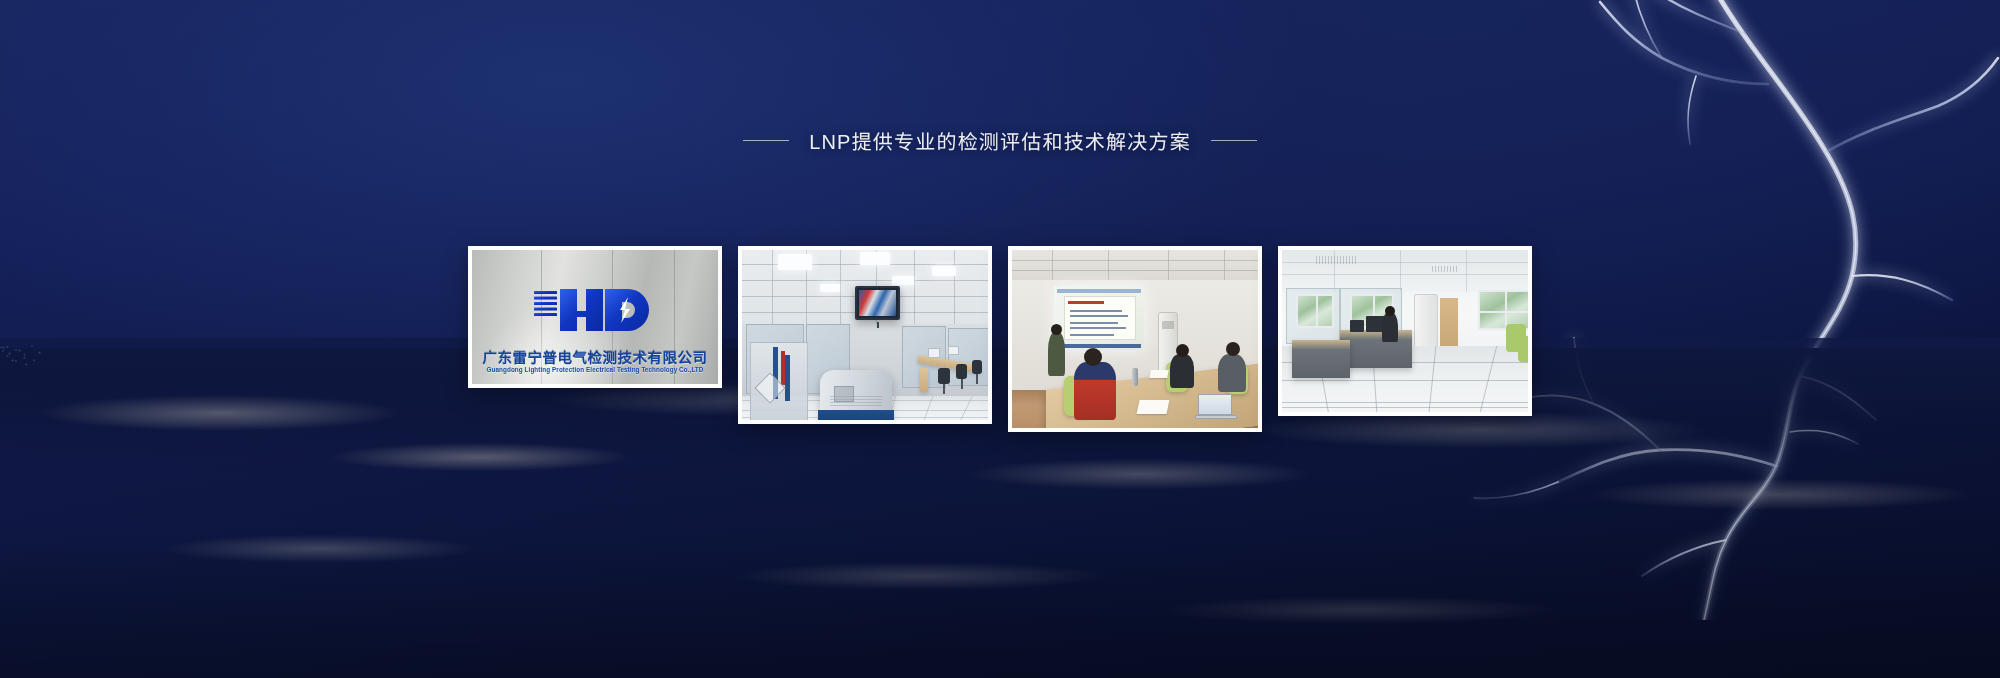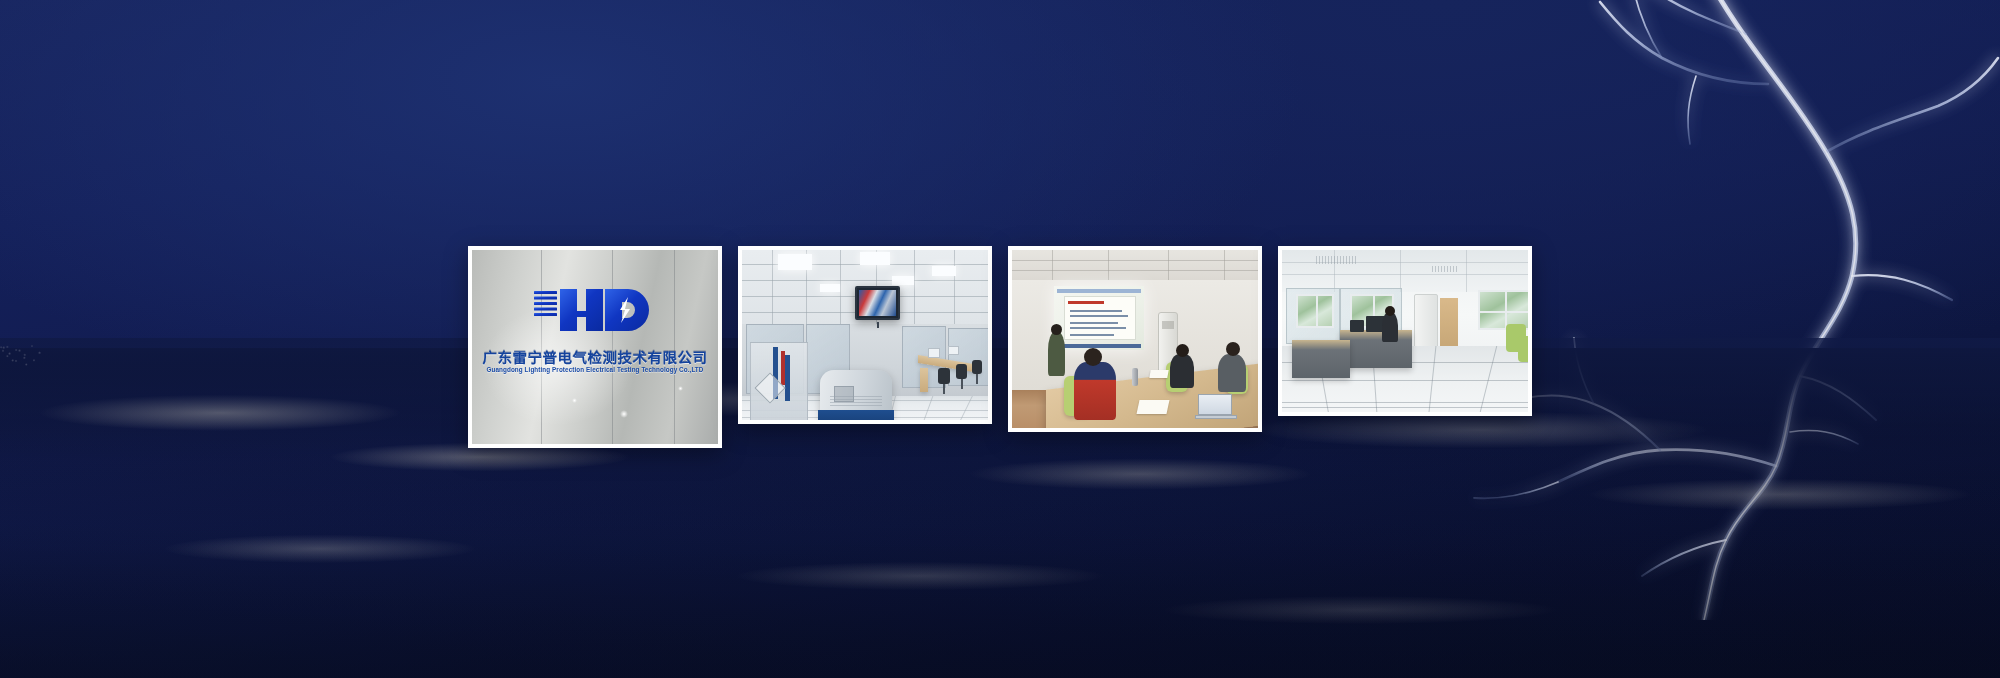--- a/index.html
+++ b/index.html
@@ -118,21 +118,21 @@
     background:#ffffff;
     padding:4px;
     box-shadow:0 6px 22px rgba(0,0,0,.35);
     flex:0 0 auto;
   }
   .photo .inner{
     position:relative;overflow:hidden;
     width:100%;height:100%;
     background:#8c8f92;
   }
-  .photo.p1{width:254px;height:202px;}
+  .photo.p1{width:254px;height:142px;}
   .photo.p2{width:254px;height:178px;}
   .photo.p3{width:254px;height:186px;}
   .photo.p4{width:254px;height:170px;}
 
   
   .scene-sign{
     position:absolute;inset:0;
     background:
       linear-gradient(102deg,#b9bbb8 0%,#cfd1ce 18%,#e2e3e0 34%,#cdcfcc 50%,#b5b8b5 66%,#c6c8c5 82%,#a9acab 100%);
   }
@@ -334,20 +334,25 @@
                  C 664 514, 640 530, 626 560 C 614 584, 612 606, 604 640" stroke-width="1.5"></path>
       </g>
     </svg>
   </div>
 
   <div class="bg-city"></div>
   <div class="city-lights"></div>
   <div class="city-haze"></div>
 
   <div class="textblock">
+    <div class="subline">
+      <span class="rule"></span>
+      <span class="subtext">LNP提供专业的检测评估和技术解决方案</span>
+      <span class="rule"></span>
+    </div>
   </div>
 
   <div class="gallery">
 
     <div class="photo p1">
       <div class="inner">
         <div class="scene-sign">
           <span class="seam" style="left:28%"></span>
           <span class="seam" style="left:57%"></span>
           <span class="seam" style="left:82%"></span>

